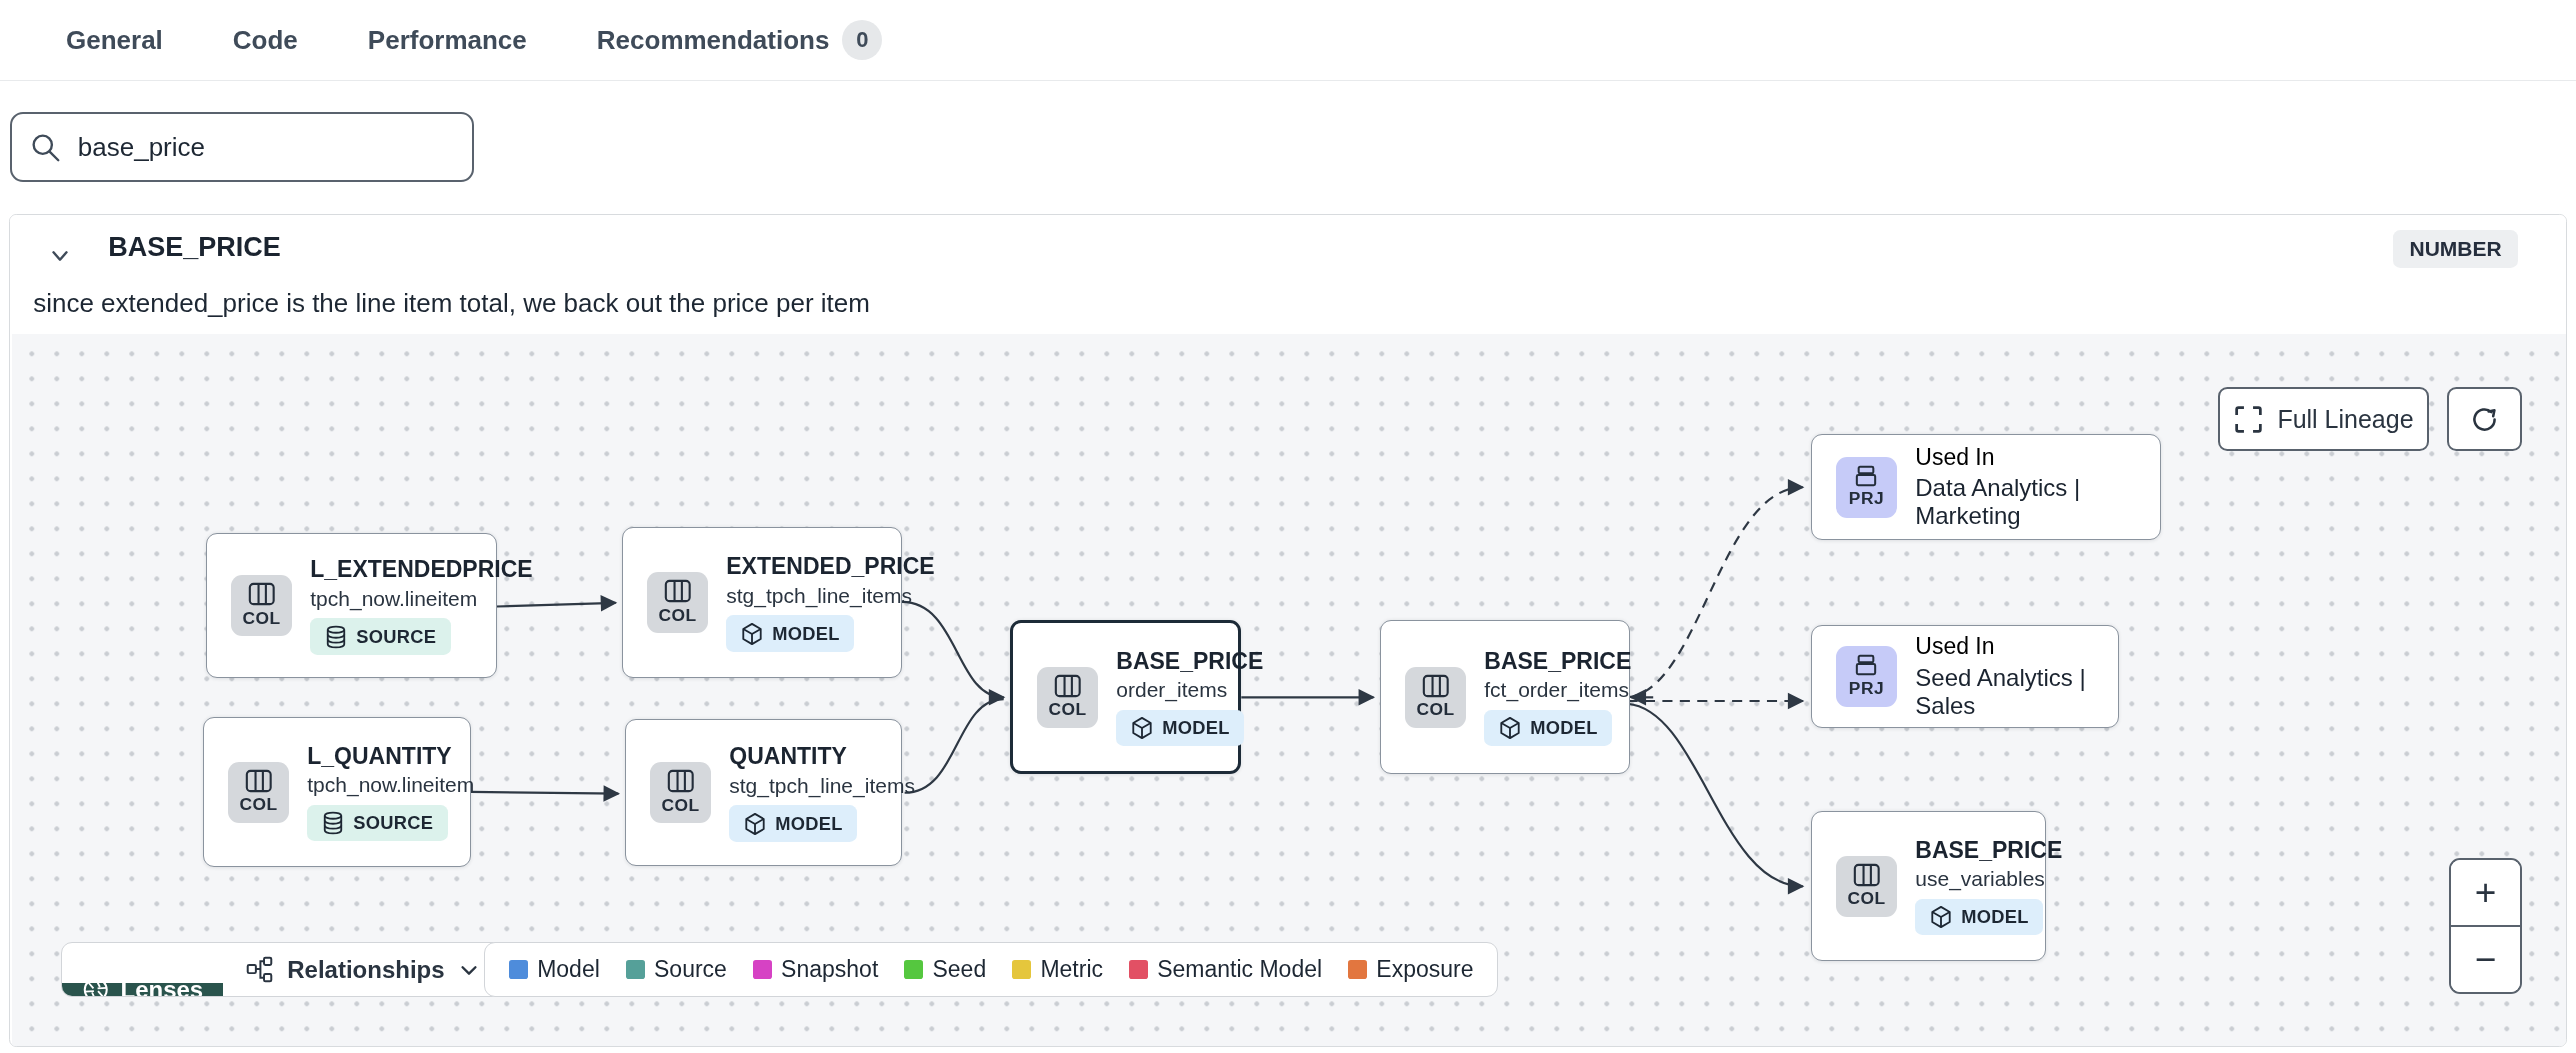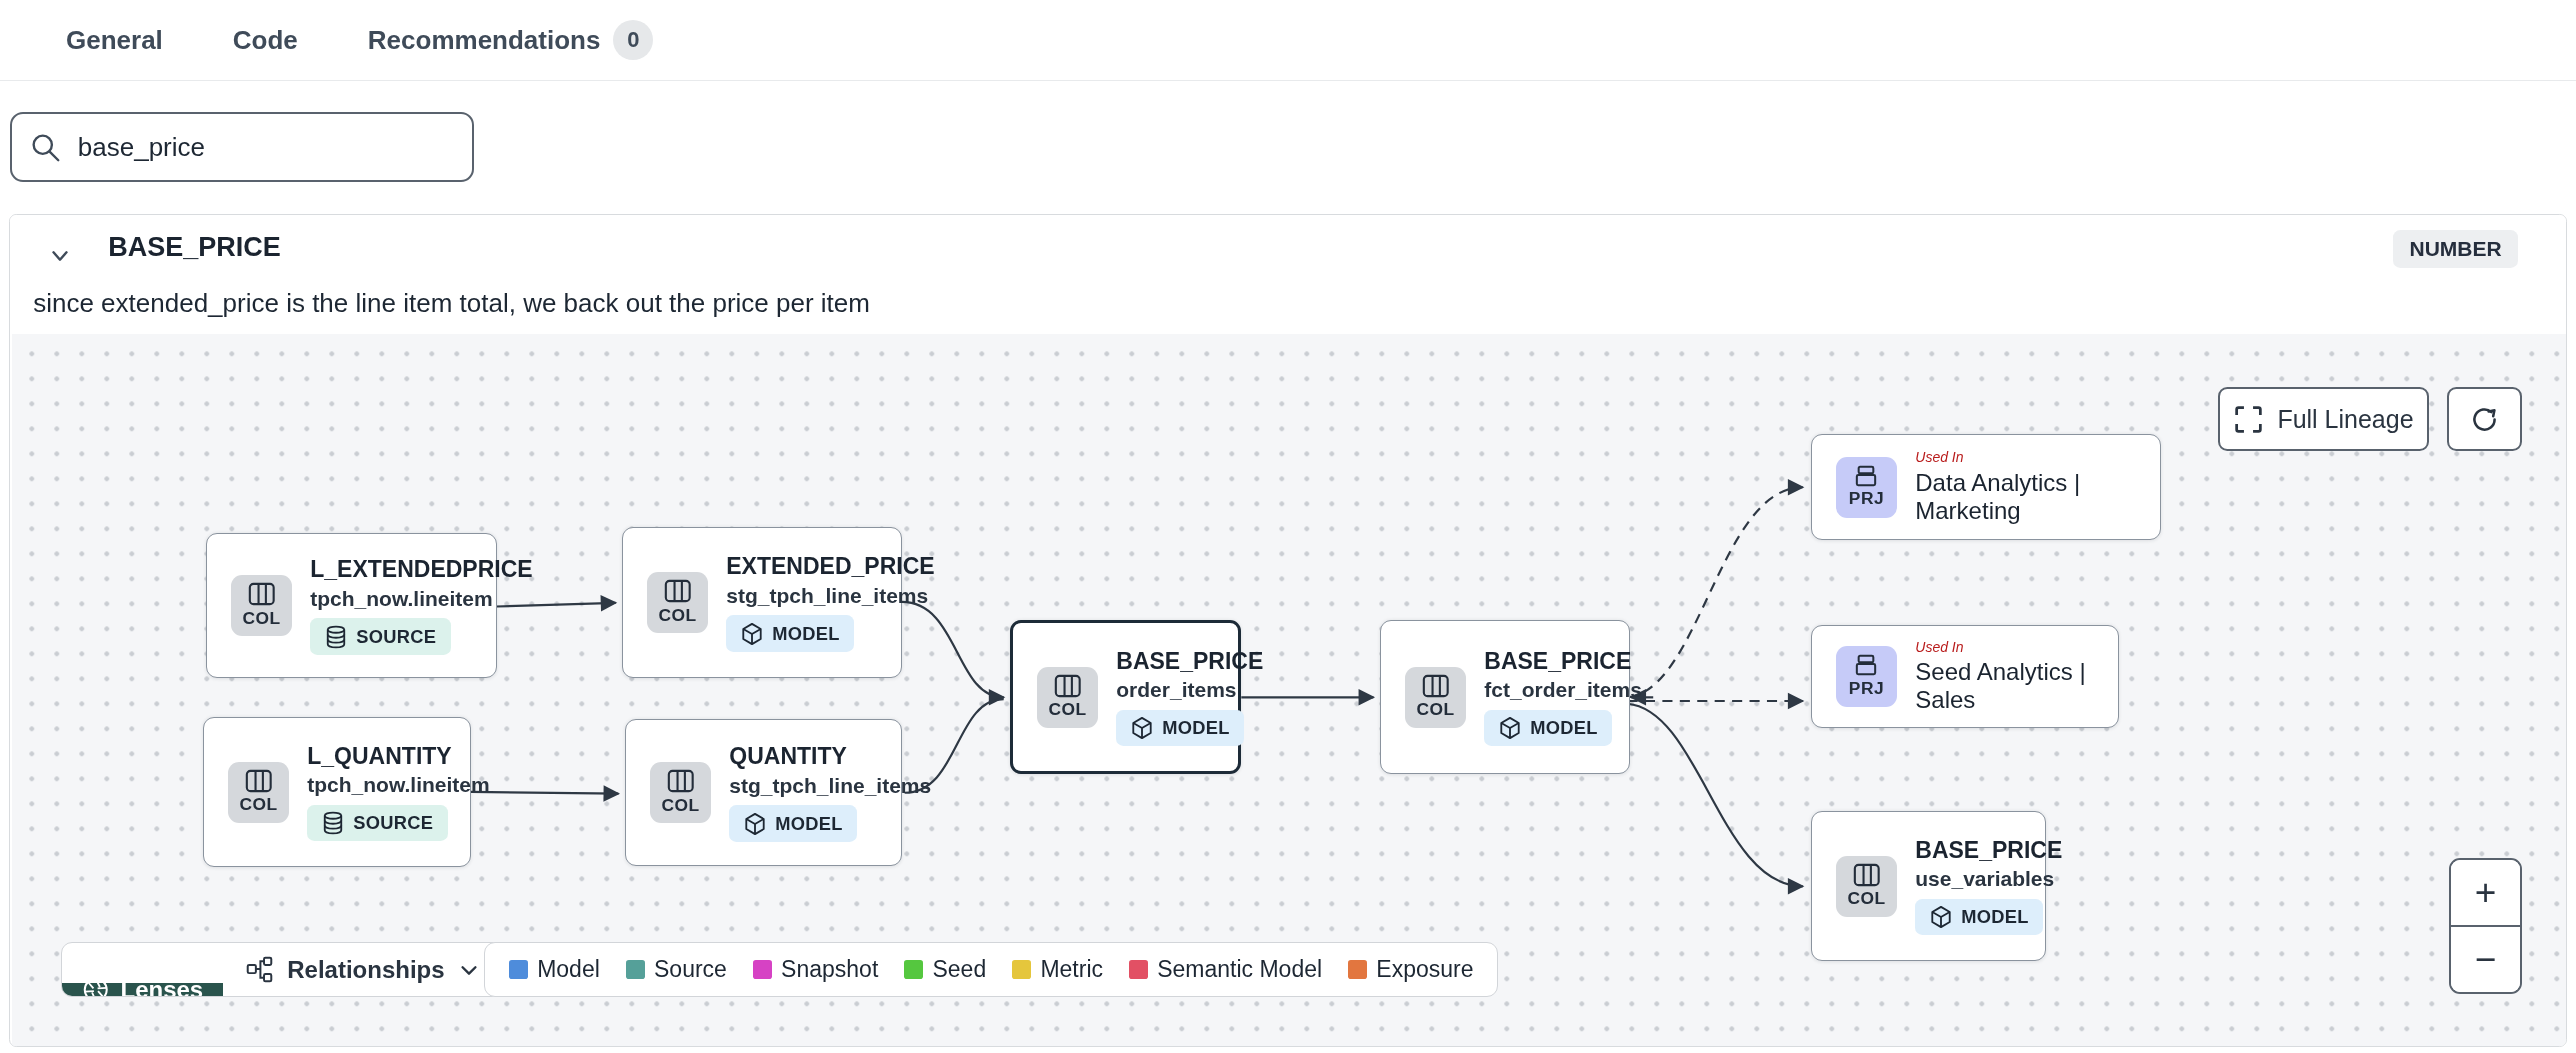--- a/index.html
+++ b/index.html
@@ -43,26 +43,26 @@
   
   .node { position:absolute; background:#fff; border:1.8px solid #8a939e; border-radius:11px;
     display:flex; align-items:center; gap:18.3px; padding:0 24px; box-shadow:0 0.9px 3.7px rgba(20,30,40,.10); cursor:pointer; }
   .node.selected { border:3.7px solid #1d2b38; }
   .kind-badge { width:61px; height:61px; border-radius:11px; background:#d5d8dc; color:#232d3a;
     display:flex; flex-direction:column; align-items:center; justify-content:center; gap:1.8px; flex:0 0 auto; }
   .kind-badge.prj { background:#c6cbf8;justify-content:center; }
   .kind-badge .kind-label { font-size:17.4px; font-weight:700; letter-spacing:0.5px; }
   .node-col { display:flex; flex-direction:column; align-items:flex-start; gap:3.7px; }
   .node-title { font-size:23px; font-weight:700; color:#1b2430; }
-  .node-sub { font-size:21px; color:#2a3440;font-weight:bold; }
+  .node-sub { font-size:21px; color:#2a3440; }
   .pill { display:flex; align-items:center; gap:9.2px; border-radius:7.3px; padding:6.4px 14.7px;
     font-size:18.3px; font-weight:700; color:#1d2733; margin-top:3.7px; letter-spacing:0.3px; }
   .pill.source { background:#dcf2ec; }
   .pill.model { background:#def; background:#ddeefb; }
-  .usedin-overline { font-size:14px; color:#b91c1c;font-style:italic; }
+  .usedin-overline { font-size:23px; color:#000000; }
   .usedin-name { font-size:24px; color:#1b2430; }
 
   
   .ctl-btn { position:absolute; background:#fff; border:2.3px solid #59626d; border-radius:9.2px;
     display:flex; align-items:center; justify-content:center; gap:13px; cursor:pointer; color:#2a3440; }
   .full-lineage { left:2206px; top:53px; width:211px; height:64px; font-size:25px; }
   .refresh { left:2435px; top:53px; width:75px; height:64px; }
   .zoomer { position:absolute; left:2437px; top:524px; width:73px; height:136px;
     border:2.3px solid #59626d; border-radius:11px; background:#fff; display:flex; flex-direction:column; overflow:hidden; }
   .zoomer button { flex:1; border:none; background:#fff; font-size:37px; color:#2a3440; cursor:pointer; line-height:1; }
@@ -84,20 +84,23 @@
 </style>
 </head>
 <body>
 
 <nav class="tabbar">
   <div class="tab">
     <span>General</span>
   </div>
   <div class="tab">
     <span>Code</span>
+  </div>
+  <div class="tab">
+    <span>Performance</span>
   </div>
   <div class="tab">
     <span>Recommendations</span>
     <span class="count-pill">0</span>
   </div>
 </nav>
 
 <div class="search-box">
   <svg class="icon" width="31" height="31" viewBox="0 0 34 34">
     <circle cx="14" cy="14" r="10" fill="none" stroke="#3f4b59" stroke-width="2.6"></circle>

